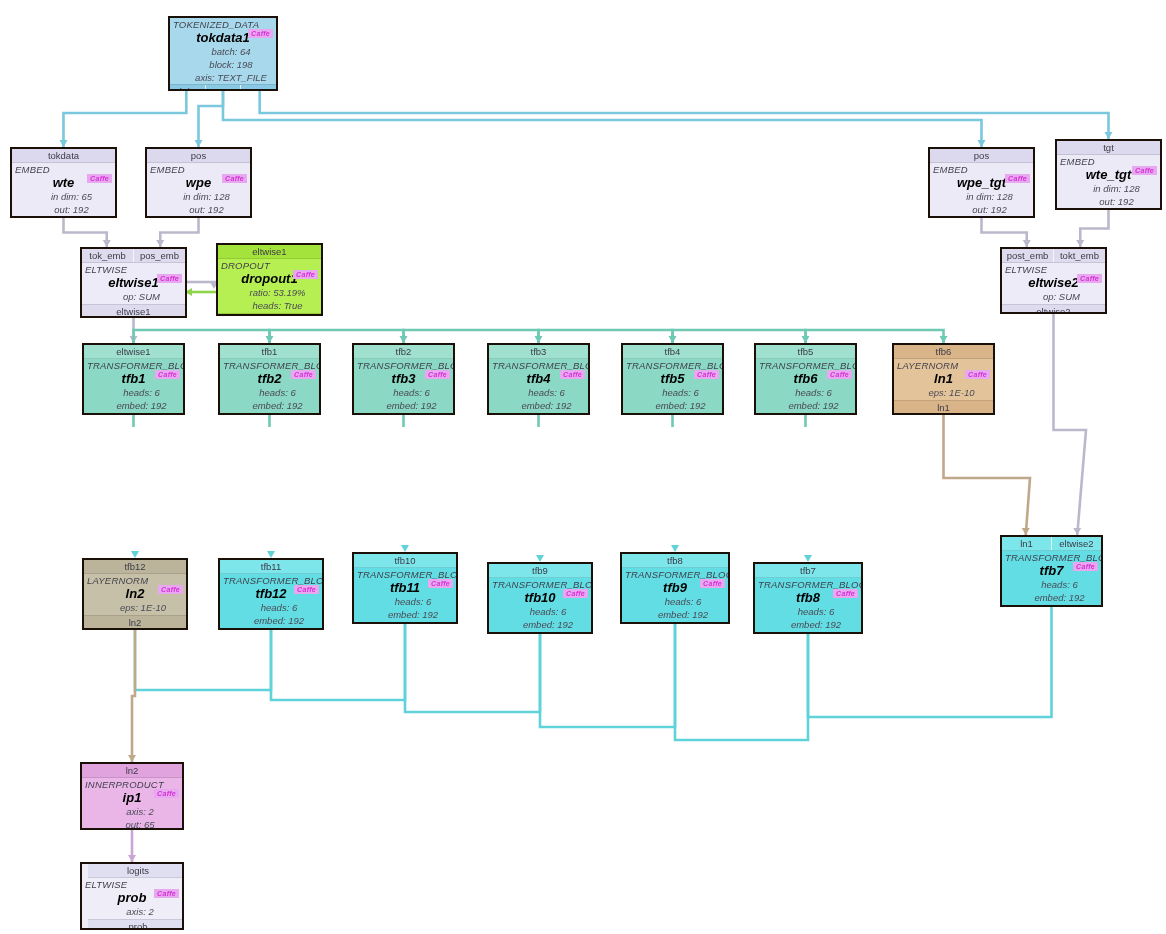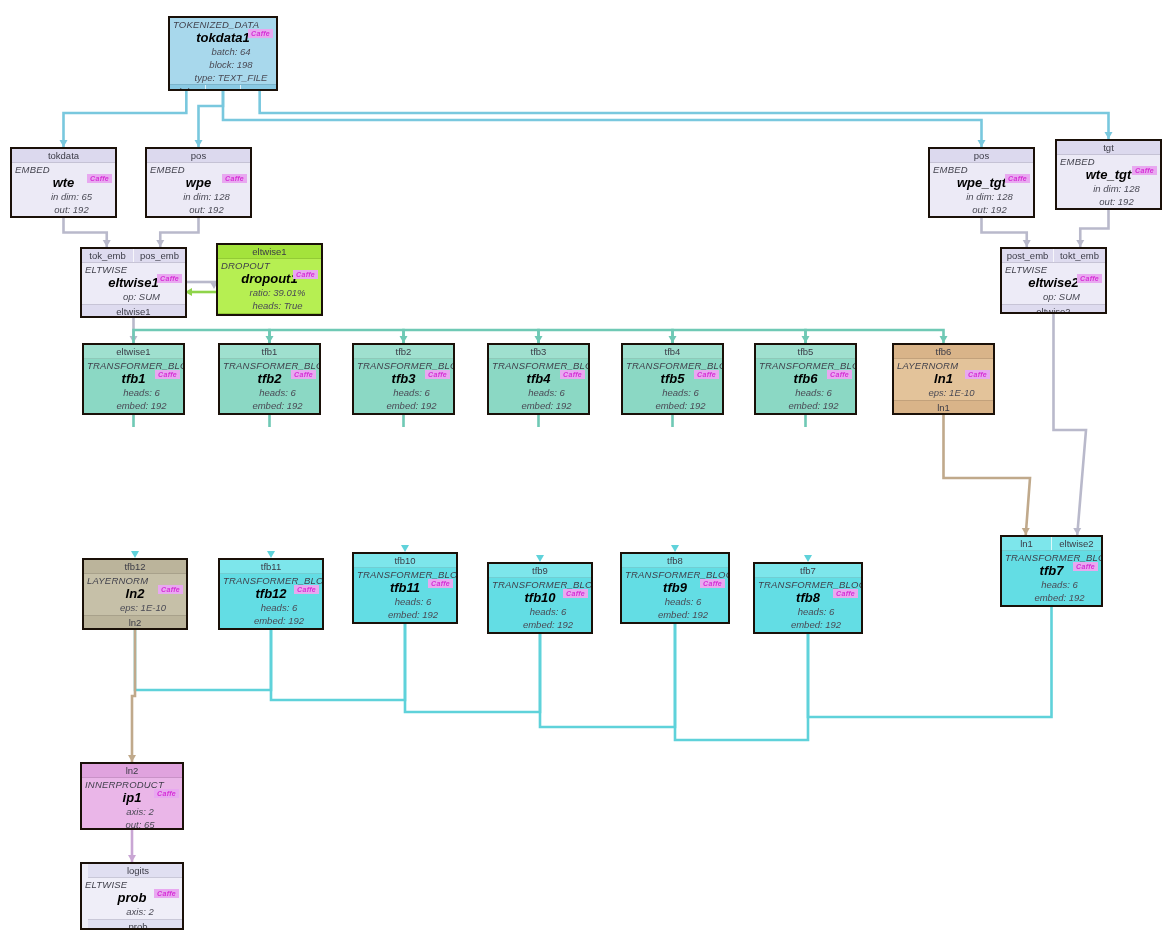--- a/index.html
+++ b/index.html
@@ -117,21 +117,21 @@
       <polygon points="128,855 136,855 132,862" fill="#c9a6d4"></polygon>
     </svg>
   <div id="node-layer">
       <div class="node t-data" style="left: 168px; top: 16px; width: 110px; height: 75px;">
         <div class="body">
           <div class="ntype">TOKENIZED_DATA</div>
           <div class="badge">Caffe</div>
           <div class="nname">tokdata1</div>
           <div class="nattr">batch: 64</div>
           <div class="nattr">block: 198</div>
-          <div class="nattr">type: TEXT_FILE</div>
+          <div class="nattr">axis: TEXT_FILE</div>
         </div>
         <div class="ports bot">
           <div class="port">tokdata</div>
           <div class="port">pos</div>
           <div class="port">tgt</div>
         </div>
       </div>
       <div class="node t-embed" style="left: 10px; top: 147px; width: 107px; height: 71px;">
         <div class="ports top">
           <div class="port">tokdata</div>
@@ -208,21 +208,21 @@
         </div>
       </div>
       <div class="node t-drop" style="left: 216px; top: 243px; width: 107px; height: 73px;">
         <div class="ports top">
           <div class="port">eltwise1</div>
         </div>
         <div class="body">
           <div class="ntype">DROPOUT</div>
           <div class="badge">Caffe</div>
           <div class="nname">dropout1</div>
-          <div class="nattr">ratio: 39.01%</div>
+          <div class="nattr">ratio: 53.19%</div>
           <div class="nattr">heads: True</div>
         </div>
         <div class="ports bot">
           <div class="port">eltwise1</div>
         </div>
       </div>
       <div class="node t-elt" style="left: 1000px; top: 247px; width: 107px; height: 67px;">
         <div class="ports top">
           <div class="port">post_emb</div>
           <div class="port">tokt_emb</div>

